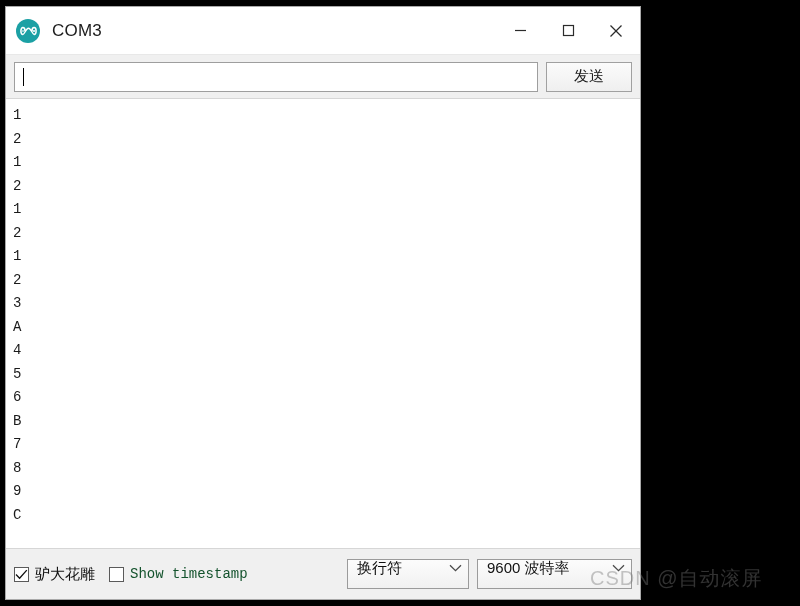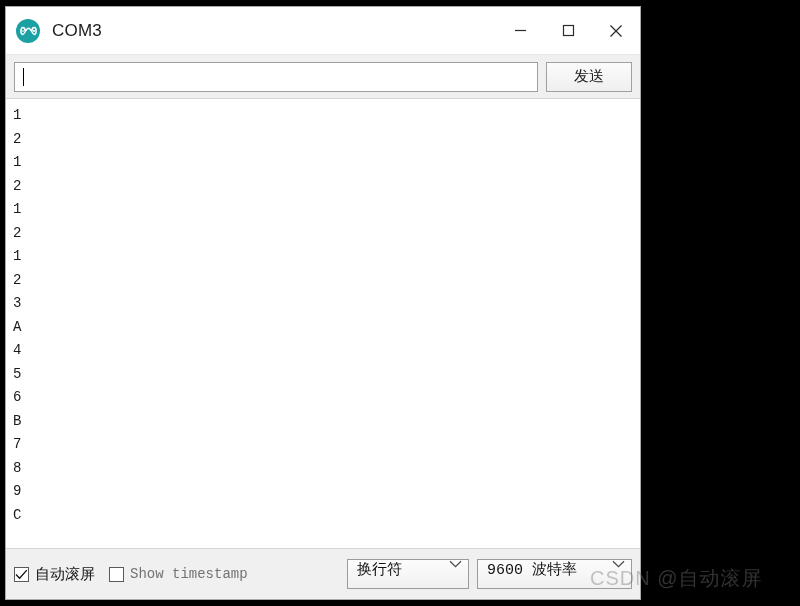--- a/index.html
+++ b/index.html
@@ -169,35 +169,35 @@
     flex: 0 0 auto;
   }
   .chkbox svg { display: block; }
   .chk-label-cn {
     font-size: 15px;
     color: #111;
     font-family: "Liberation Sans", sans-serif;
   }
   .chk-label-mono {
     font-size: 14px;
-    color: #737373;
+    color: #14532d;
     font-family: "Liberation Mono", monospace;
   }
   .spacer { flex: 1 1 auto; }
 
   .combo {
     height: 30px;
     background: linear-gradient(#fcfcfc, #f1f1f1);
     border: 1px solid #9b9b9b;
     display: flex;
-    align-items: flex-start;
+    align-items: center;
     padding: 0 6px 12px 9px;
     margin-left: 8px;
     cursor: default;
-    font-family: Liberation Mono, monospace;
+    font-family: Liberation Sans, sans-serif;
   }
   .combo-newline { width: 122px; }
   .combo-baud    { width: 155px; }
   .combo-text {
     font-size: 15px;
     color: #111;
     white-space: nowrap;
   }
   .combo-arrow {
     margin-left: auto;
@@ -307,21 +307,21 @@
     </div>
 
     <div class="statusbar">
 
       <div class="chk-group">
         <div class="chkbox">
           <svg width="13" height="11" viewBox="0 0 13 11">
             <polyline points="1,5.5 4.6,9.3 11.8,1.1" fill="none" stroke="#111" stroke-width="1.3"></polyline>
           </svg>
         </div>
-        <span class="chk-label-cn">自动滚屏</span>
+        <span class="chk-label-cn">驴大花雕</span>
       </div>
 
       <div class="chk-group">
         <div class="chkbox"></div>
         <span class="chk-label-mono">Show timestamp</span>
       </div>
 
       <div class="spacer"></div>
 
       <div class="combo combo-newline">

